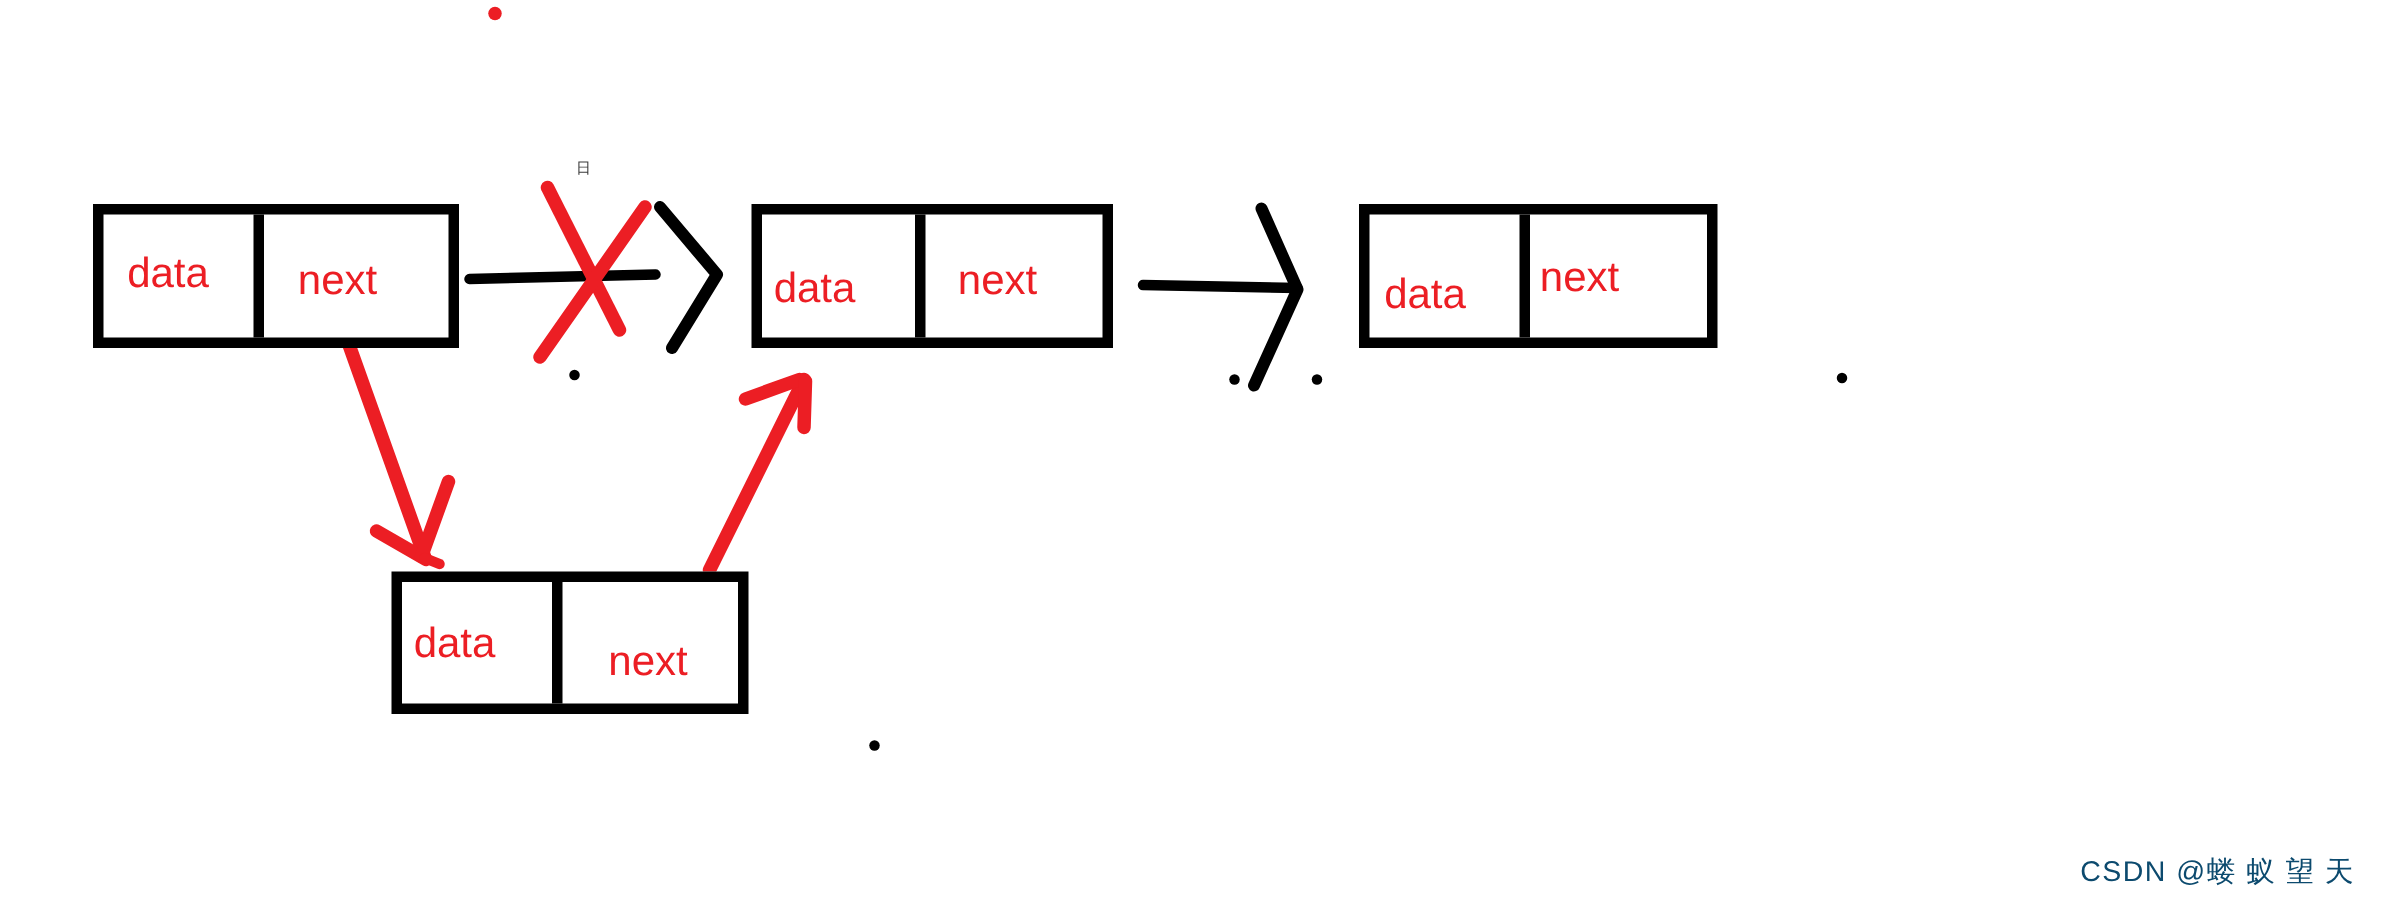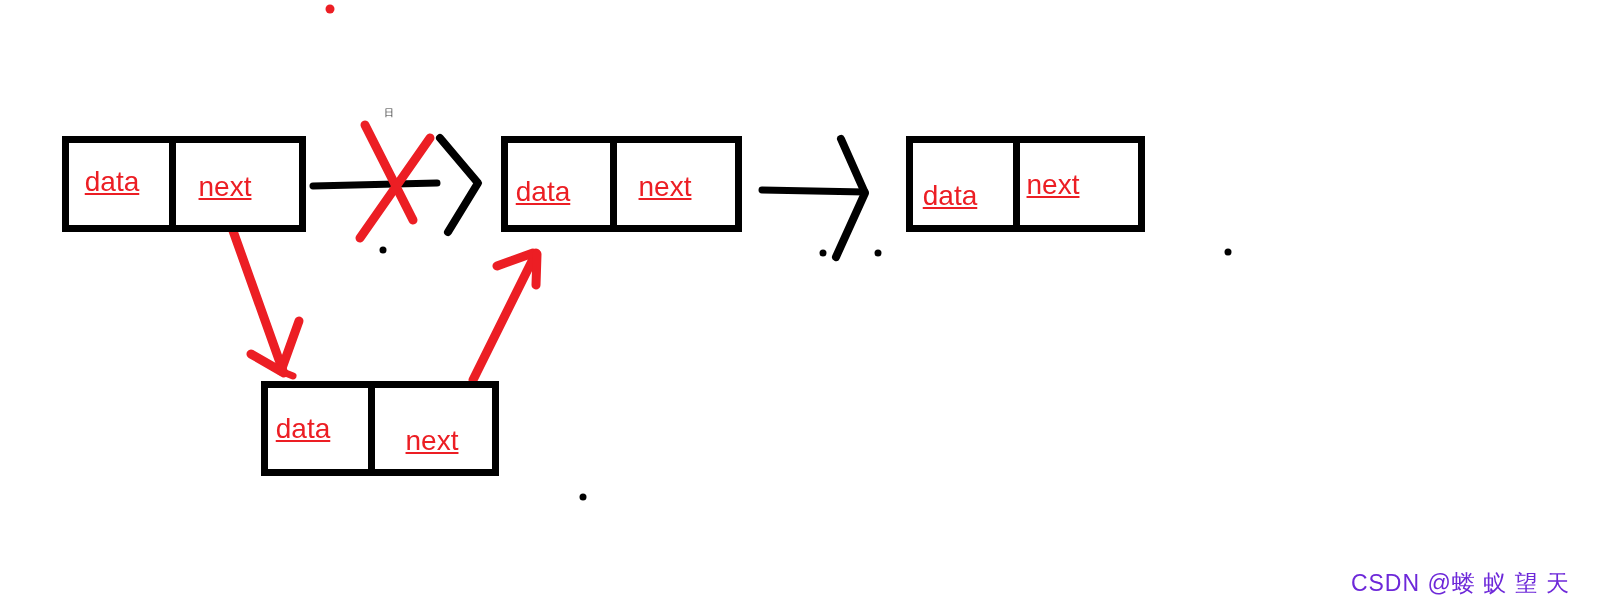--- a/index.html
+++ b/index.html
@@ -37,21 +37,20 @@
     height: 100%;
     background: #000000;
   }
   .node .cell-label {
     position: absolute;
     transform: translate(-50%, -50%);
     color: #ec1e24;
     font-size: 28px;
     line-height: 1;
     white-space: nowrap;
-    text-decoration: underline;
   }
   #node-1 { left: 62px;  top: 136px; width: 244px; height: 96px; }
   #node-2 { left: 501px; top: 136px; width: 241px; height: 96px; }
   #node-3 { left: 906px; top: 136px; width: 239px; height: 96px; }
   #node-new { left: 261px; top: 381px; width: 238px; height: 95px; }
 
   #node-1 .divider { left: 100px; }
   #node-2 .divider { left: 102px; }
   #node-3 .divider { left: 100px; }
   #node-new .divider { left: 100px; }
@@ -70,23 +69,23 @@
     left: 384px;
     top: 108px;
     font-size: 10px;
     line-height: 1;
     color: #3a3a3a;
   }
   .watermark {
     position: absolute;
     right: 28px;
     top: 568px;
-    font-size: 23px;
+    font-size: 19px;
     letter-spacing: 1px;
-    color: #6d28d9;
+    color: #0c4a6e;
     white-space: nowrap;
   }
 </style>
 </head>
 <body>
 
 <div class="canvas">
 
   <svg class="strokes" viewBox="0 0 1598 603" xmlns="http://www.w3.org/2000/svg">
 

